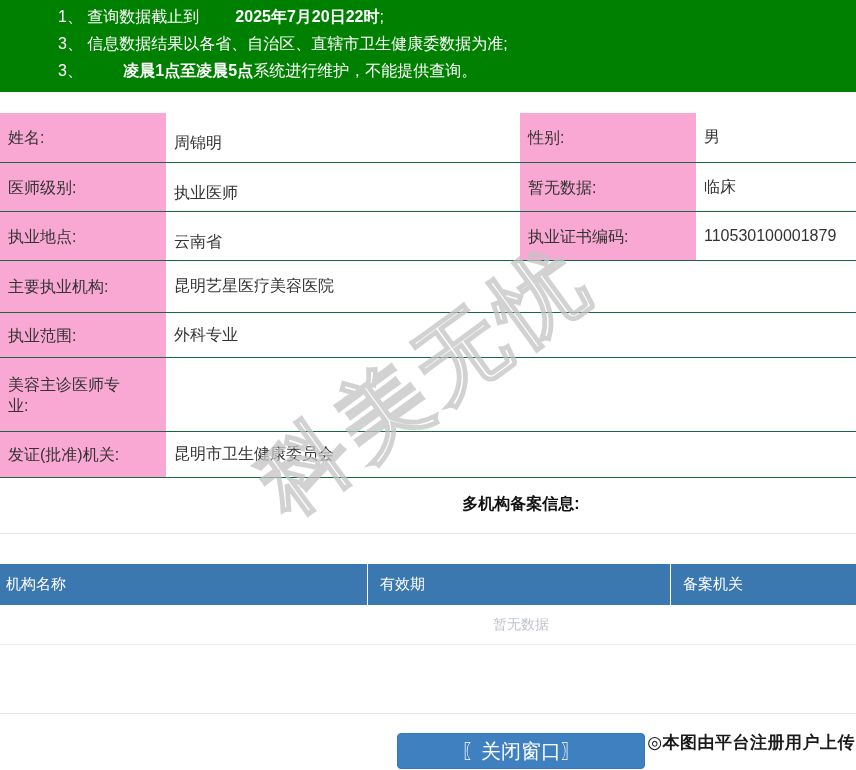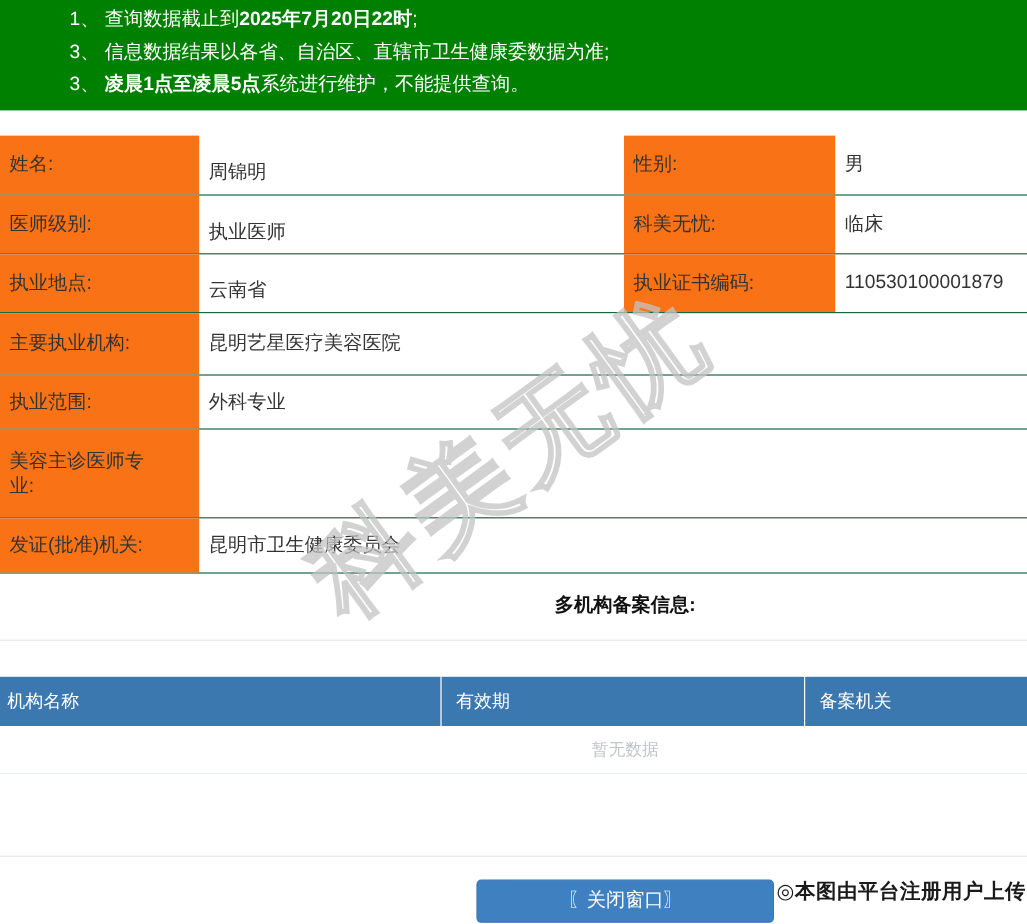--- a/index.html
+++ b/index.html
@@ -4,27 +4,27 @@
 <style>
   * { margin:0; padding:0; box-sizing:border-box; }
   html,body { width:856px; height:770px; overflow:hidden; background:#fff;
     font-family:"Liberation Sans","DejaVu Sans",sans-serif; }
   #page { position:relative; width:856px; height:770px; overflow:hidden; }
 
   
   .banner { width:100%; height:92px; background:#008000; color:#fff;
     padding:3px 0 0 58px; font-size:16px; }
   .banner .line { line-height:27px; white-space:nowrap; }
-  .banner b { font-weight:700; }
+  .banner b { font-weight:700;padding-left:36px; }
 
   
   .info-table { width:100%; }
   .irow { display:flex; align-items:center; width:100%; border-bottom:1px solid #17693f; }
   .h50{height:50px}.h49{height:49px}.h52{height:52px}.h45{height:45px}.h74{height:74px}.h46{height:46px}
-  .lbl { background:#f97316; height:100%; display:flex; align-items:center;
+  .lbl { background:#f9a8d4; height:100%; display:flex; align-items:center;
     font-size:16px; color:#333; }
   .lbl-inner { padding-left:8px; max-width:122px; line-height:21px; }
   .lbl1 { width:166px; }
   .lbl2 { width:176px; }
   .val { font-size:16px; color:#333; padding-left:8px; }
   .val1 { width:354px;margin-top:12px; }
   .val2 { flex:1; }
   .valfull { flex:1; }
 
   
@@ -39,21 +39,21 @@
   .filing-header .cell.c2 { width:303px; border-right:1px solid #fff; }
   .filing-header .cell.c3 { flex:1; }
 
   .empty-row { height:40px; display:flex; align-items:center; justify-content:center;
     color:#c0c4cc; font-size:14px; border-bottom:1px solid #ebeef5; }
   .spacer-block { height:69px; border-bottom:1px solid #e8e8e8; }
 
   .btn-row { margin-top:19px; }
   .close-btn { display:block; width:248px; height:36px; margin:0 auto;
     background:#3f80c1; border:1px solid #3877b5; border-radius:4px;
-    color:#fff; font-size:16px; text-align:center; line-height:34px; cursor:pointer;
+    color:#fff; font-size:20px; text-align:center; line-height:34px; cursor:pointer;
     font-family:"Liberation Sans","DejaVu Sans",sans-serif; }
 
   
   .diag-watermark { position:absolute; left:190px; top:325px; width:470px;
     text-align:center; font-size:88px; font-weight:700; letter-spacing:8px;
     line-height:110px; transform:rotate(-36deg); color:transparent;
     -webkit-text-stroke:2px rgba(195,195,195,0.75); pointer-events:none; z-index:5; }
   .credit { position:absolute; right:1px; bottom:16px; font-size:17px; font-weight:700;
     color:#1a1a1a; letter-spacing:0.5px; white-space:nowrap;
     text-shadow:-1px -1px 0 #fff, 1px -1px 0 #fff, -1px 1px 0 #fff, 1px 1px 0 #fff; }
@@ -83,21 +83,21 @@
         </div>
       <div class="val val2">男</div>
     </div>
 
     <div class="irow h49">
       <div class="lbl lbl1">
           <span class="lbl-inner">医师级别:</span>
         </div>
       <div class="val val1">执业医师</div>
       <div class="lbl lbl2">
-          <span class="lbl-inner">科美无忧:</span>
+          <span class="lbl-inner">暂无数据:</span>
         </div>
       <div class="val val2">临床</div>
     </div>
 
     <div class="irow h49">
       <div class="lbl lbl1">
           <span class="lbl-inner">执业地点:</span>
         </div>
       <div class="val val1">云南省</div>
       <div class="lbl lbl2">

